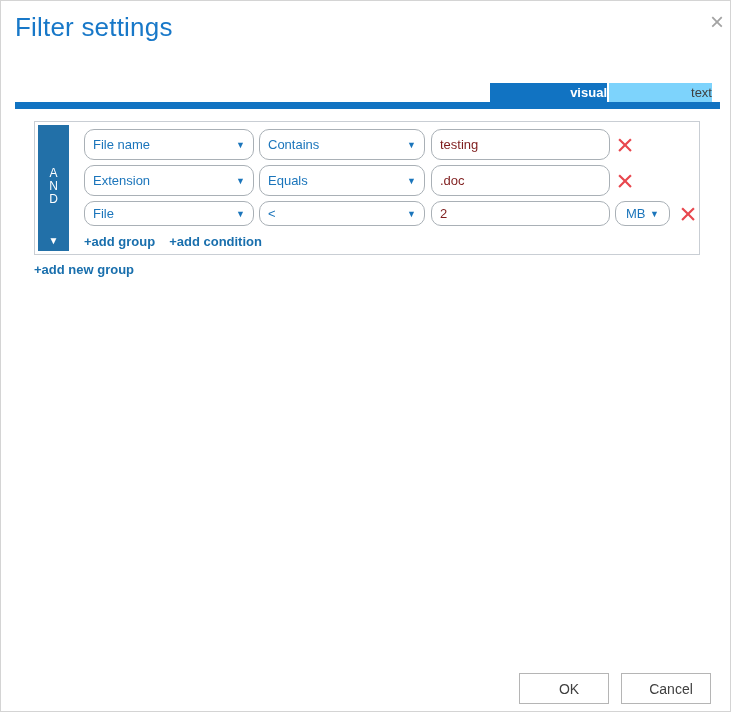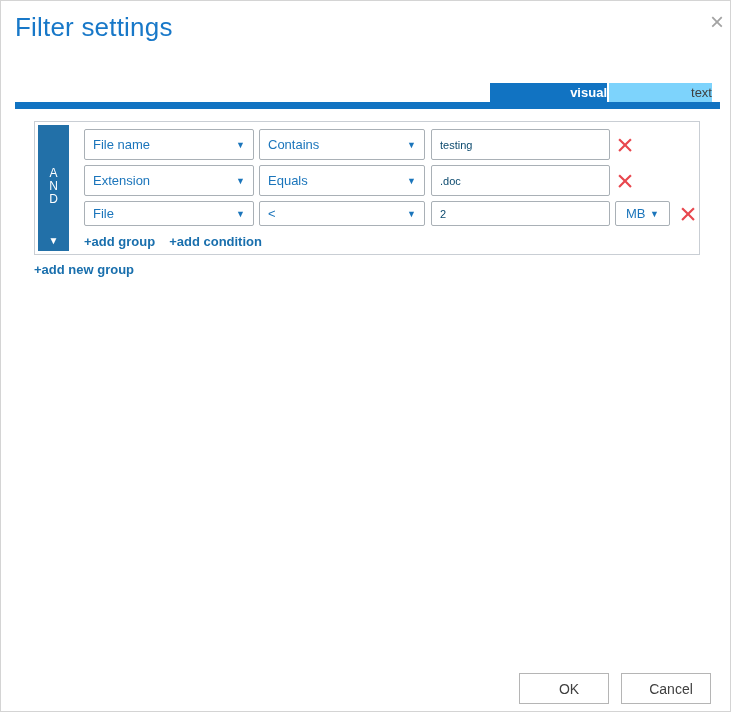--- a/index.html
+++ b/index.html
@@ -43,32 +43,32 @@
     font-size:12px; line-height:13px; font-weight:400;
   }
   .op-collapse{
     position:absolute; bottom:5px; left:0; width:100%;
     text-align:center; font-size:10px; color:#fff; cursor:pointer;
   }
   .row1{ top:7px;  height:31px; }
   .row2{ top:43px; height:31px; }
   .row3{ top:79px; height:25px; }
   .dd, .txt{
-    position:absolute; border:1px solid #a9b0b6; border-radius:2px; background:#fff;
+    position:absolute; border:1px solid #a9b0b6; border-radius:10px; background:#fff;
   }
   .dd{
     display:flex; align-items:center; justify-content:space-between;
     padding:0 8px; cursor:pointer;
   }
   .dd .lbl{ color:#1b75bb; font-size:13px; }
   .dd .arr{ color:#1b75bb; font-size:9px; }
   .dd-field{ left:49px;  width:170px; }
   .dd-op{    left:224px; width:166px; }
   .txt{
-    left:396px; width:179px; padding:0 8px; font-size:11px; color:#0c4a6e;
+    left:396px; width:179px; padding:0 8px; font-size:13px; color:#7f1d1d;
     font-family:"Liberation Sans", sans-serif; outline:none;
   }
   .dd-unit{ left:580px; width:55px; padding:0 10px; }
   .del{
     position:absolute; width:24px; display:flex; align-items:center; justify-content:center;
     color:#e8474e; font-size:30px; font-weight:300; line-height:1; cursor:pointer;
   }
   .del-std{ left:578px; }
   .del-unit{ left:641px; }
   .group-links{

